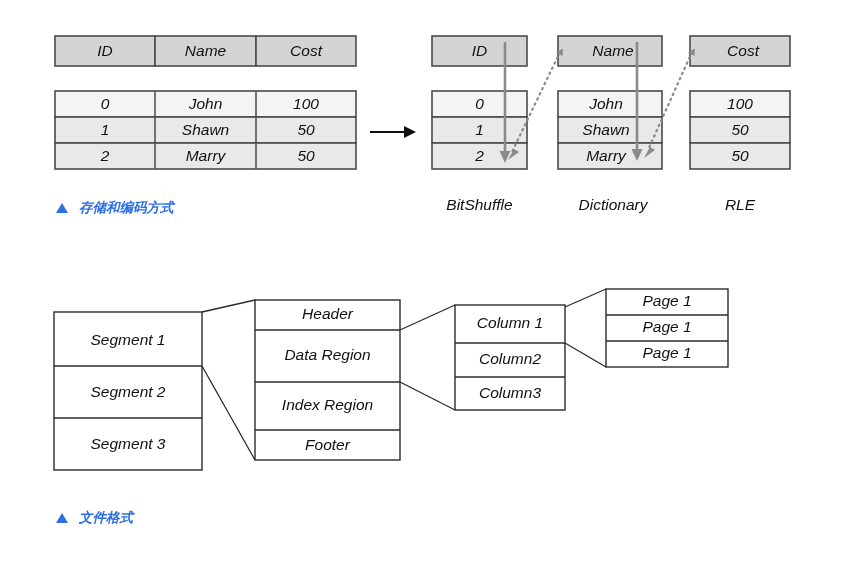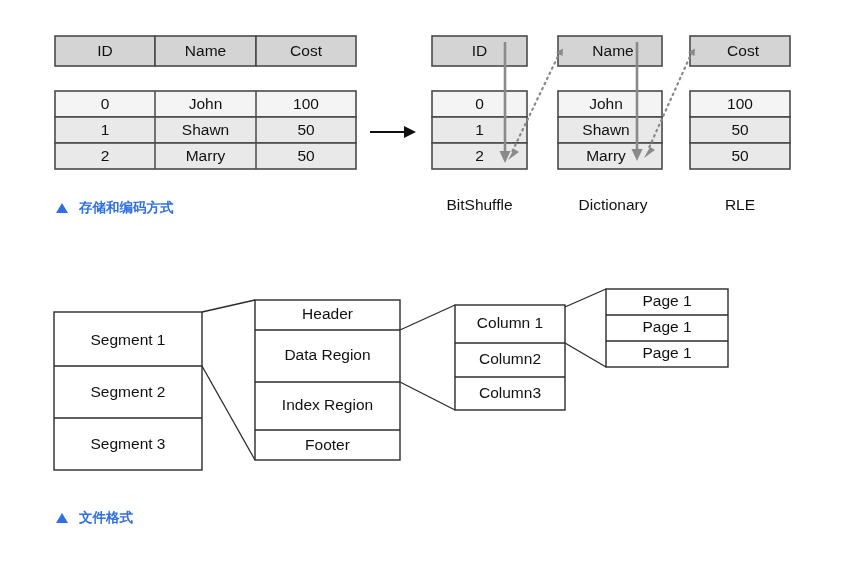--- a/index.html
+++ b/index.html
@@ -11,20 +11,21 @@
     width: 868px;
     height: 574px;
     font-family: "Liberation Sans", sans-serif;
     overflow: hidden;
     position: relative;
   }
   #stage {
     position: relative;
     width: 868px;
     height: 574px;
+    font-style: italic;
   }
   svg.layer {
     position: absolute;
     left: 0;
     top: 0;
     width: 868px;
     height: 574px;
   }
   .cell-text {
     font-family: "Liberation Sans", sans-serif;

